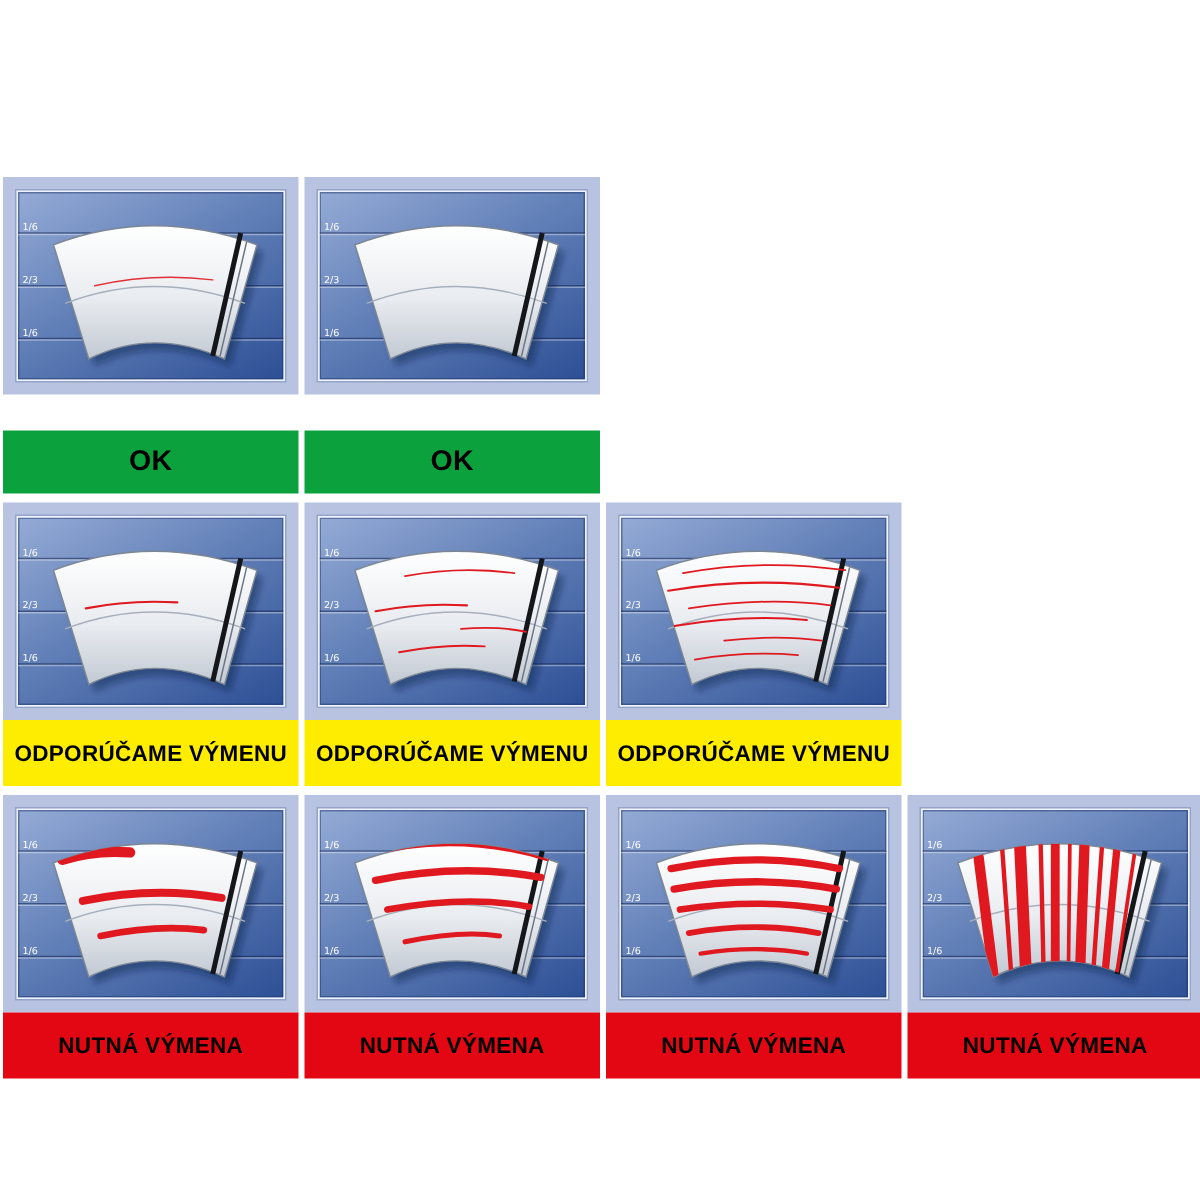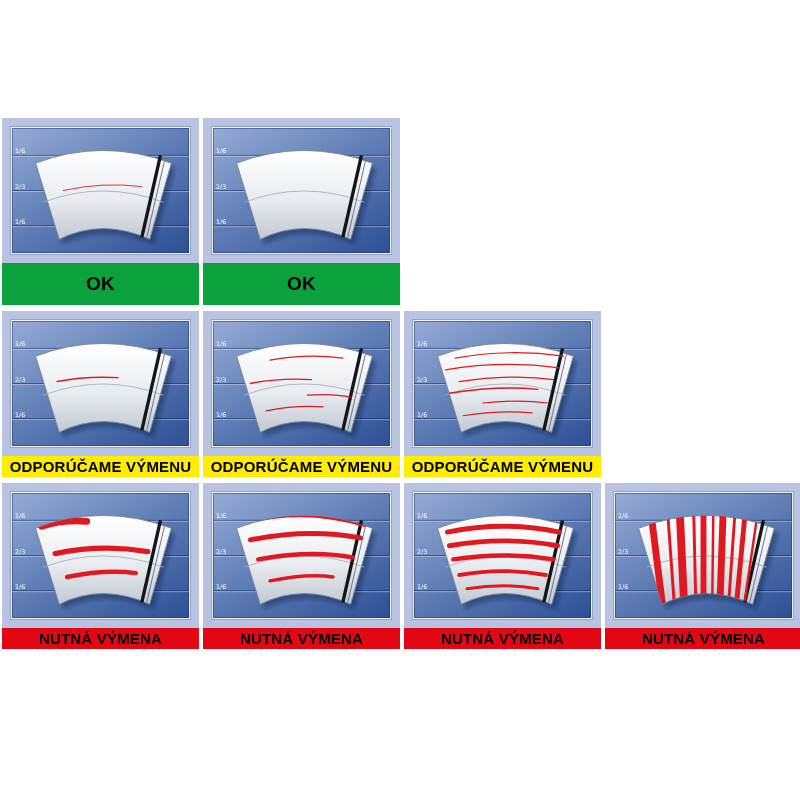--- a/index.html
+++ b/index.html
@@ -10,23 +10,23 @@
   .cell { width:197px; display:flex; flex-direction:column; }
   .panel { height:145px; background:#b7c3e1; padding:9px; }
   .screen { position:relative; width:100%; height:100%;
             border:1px solid #edf2fb;
             box-shadow: inset 0 0 0 1px rgba(25,45,95,.45), 0 0 0 1px rgba(70,90,140,.3);
             background:linear-gradient(150deg,#95abd6 0%, #6280b8 45%, #2d4f95 100%); }
   .screen svg { position:absolute; inset:0; width:100%; height:100%; }
   .hd { stroke:rgba(15,35,80,.55); stroke-width:1; }
   .hl { stroke:rgba(255,255,255,.38); stroke-width:1; }
   .gl { font-size:6.5px; fill:#ffffff; font-family:"DejaVu Sans", sans-serif; }
-  .label { height:21px; display:flex; align-items:center; justify-content:center;
+  .label { height:44px; display:flex; align-items:center; justify-content:center;
            font-weight:bold; font-size:15px; color:#000; letter-spacing:.2px; }
-  .row-ok .label { height:42px; font-size:19px; }
+  .row-ok .label { height:42px; font-size:19px;margin-top:24px; }
   .streaks path { fill:none; stroke:#e01920; stroke-linecap:round; }
 </style>
 </head>
 <body>
 
 <svg width="0" height="0" style="position:absolute" aria-hidden="true">
   <defs>
     <linearGradient id="wsGrad" x1="0" y1="0" x2="0" y2="1">
       <stop offset="0" stop-color="#ffffff"></stop>
       <stop offset="0.55" stop-color="#e9ecf0"></stop>

